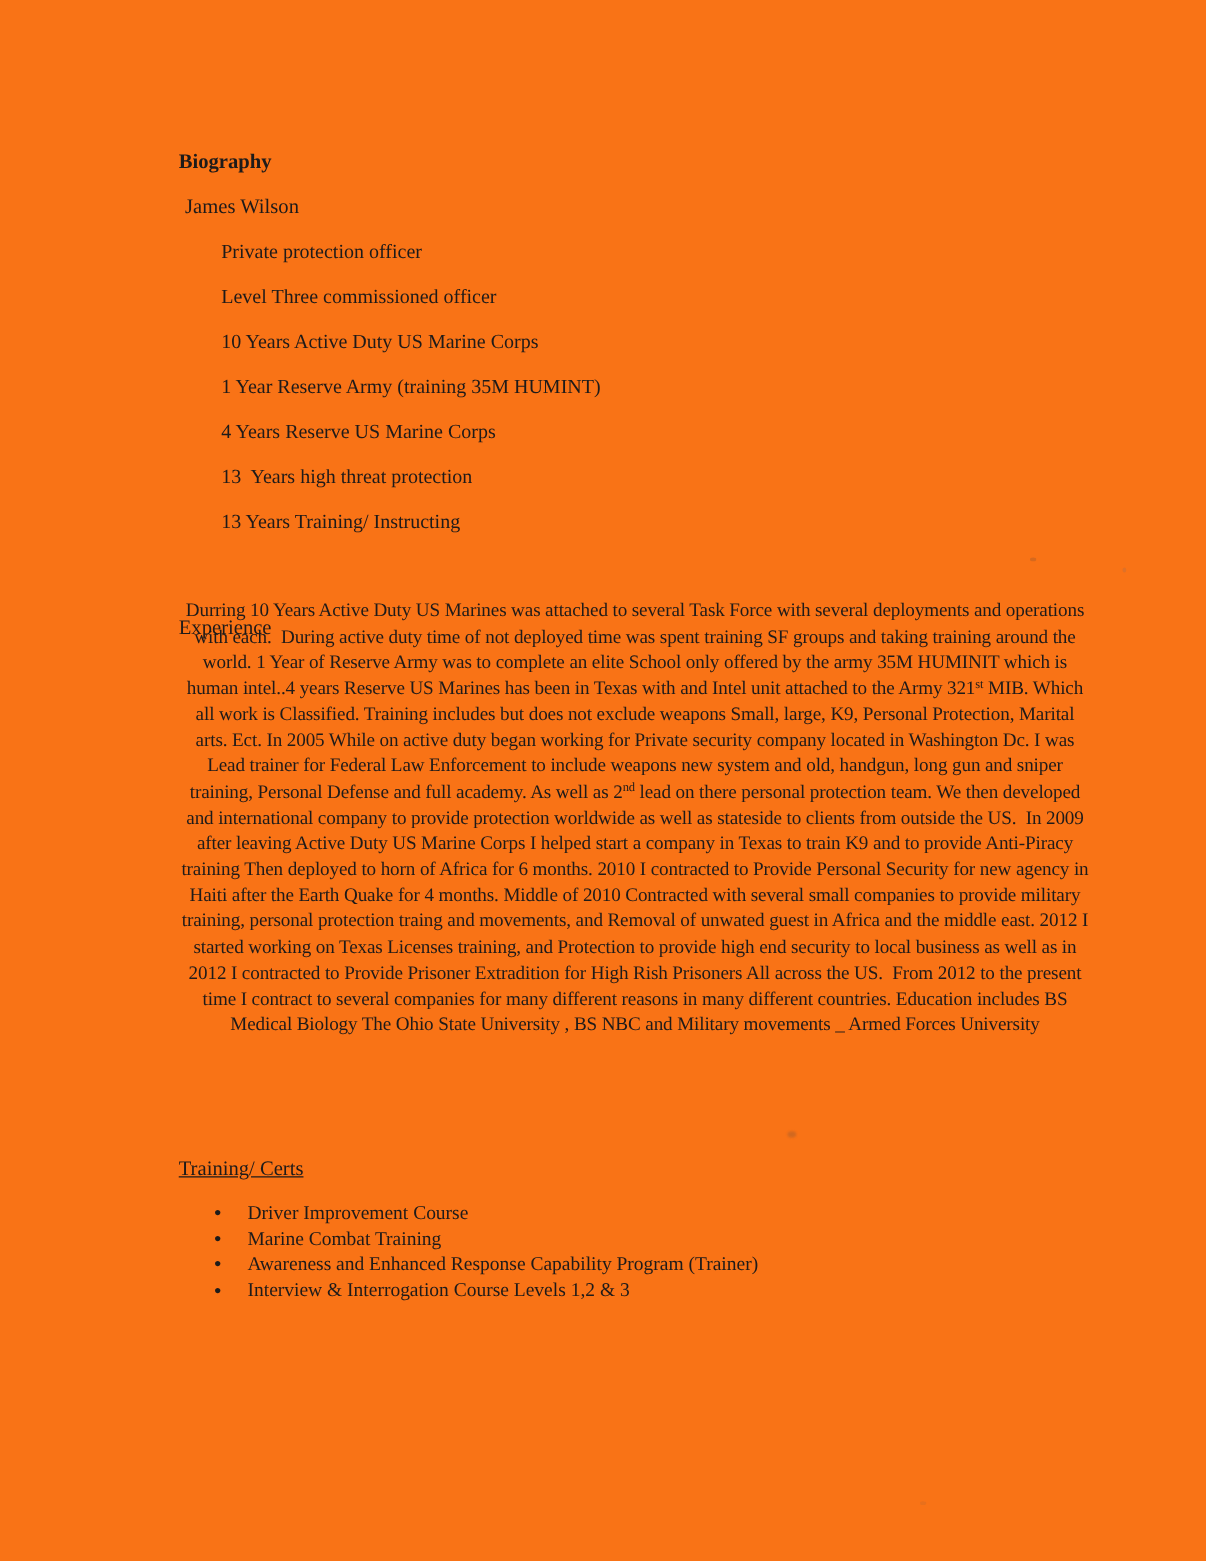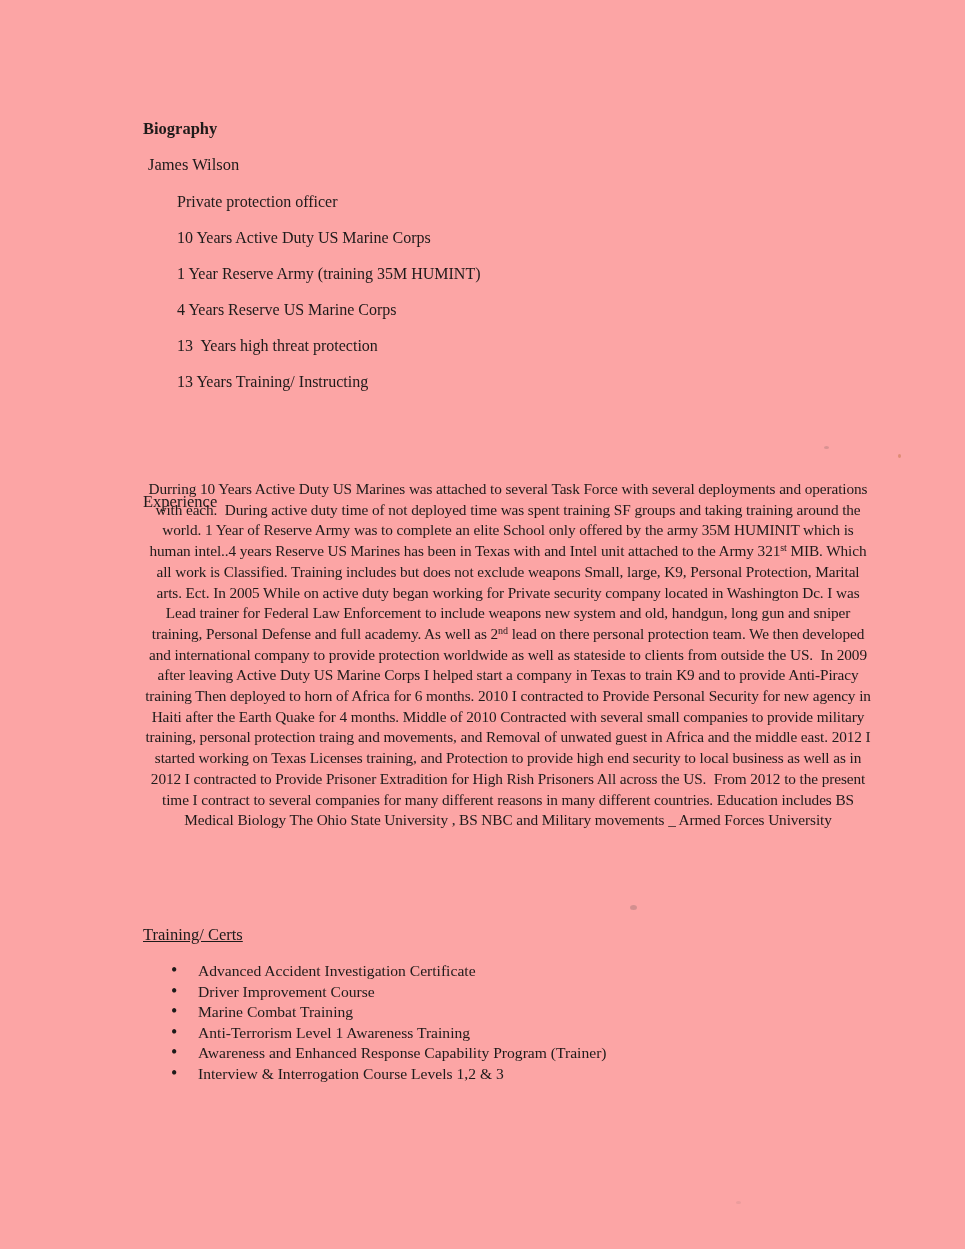--- a/index.html
+++ b/index.html
@@ -4,21 +4,21 @@
 <style>
   html, body {
     margin: 0;
     padding: 0;
     background: #ffffff;
   }
   .page {
     position: relative;
     width: 965px;
     height: 1249px;
-    background: #fca5a5;
+    background: #f97316;
     overflow: hidden;
     font-family: "Liberation Serif", "DejaVu Serif", serif;
     color: #1e1b1a;
   }
   .doc-title {
     position: absolute;
     left: 143px;
     top: 118px;
     font-size: 16.5px;
     font-weight: bold;
@@ -111,38 +111,37 @@
 <body>
 
 <div class="page">
 
   <div class="doc-title">Biography</div>
 
   <div class="doc-name">James Wilson</div>
 
   <div class="credentials-list">
       <div class="cred-item">Private protection officer</div>
+      <div class="cred-item">Level Three commissioned officer</div>
       <div class="cred-item">10 Years Active Duty US Marine Corps</div>
       <div class="cred-item">1 Year Reserve Army (training 35M HUMINT)</div>
       <div class="cred-item">4 Years Reserve US Marine Corps</div>
       <div class="cred-item">13  Years high threat protection</div>
       <div class="cred-item">13 Years Training/ Instructing</div>
     </div>
 
   <div class="exp-heading">Experience</div>
 
   <div class="exp-para"><span>Durring 10 Years Active Duty US Marines was attached to several Task Force with several deployments and operations with each.  During active duty time of not deployed time was spent training SF groups and taking training around the world. 1 Year of Reserve Army was to complete an elite School only offered by the army 35M HUMINIT which is human intel..4 years Reserve US Marines has been in Texas with and Intel unit attached to the Army 321</span><sup>st</sup><span> MIB. Which all work is Classified. Training includes but does not exclude weapons Small, large, K9, Personal Protection, Marital arts. Ect. In 2005 While on active duty began working for Private security company located in Washington Dc. I was Lead trainer for Federal Law Enforcement to include weapons new system and old, handgun, long gun and sniper training, Personal Defense and full academy. As well as 2</span><sup>nd</sup><span> lead on there personal protection team. We then developed and international company to provide protection worldwide as well as stateside to clients from outside the US.  In 2009 after leaving Active Duty US Marine Corps I helped start a company in Texas to train K9 and to provide Anti-Piracy  training Then deployed to horn of Africa for 6 months. 2010 I contracted to Provide Personal Security for new agency in Haiti after the Earth Quake for 4 months. Middle of 2010 Contracted with several small companies to provide military training, personal protection traing and movements, and Removal of unwated guest in Africa and the middle east. 2012 I started working on Texas Licenses training, and Protection to provide high end security to local business as well as in  2012 I contracted to Provide Prisoner Extradition for High Rish Prisoners All across the US.  From 2012 to the present time I contract to several companies for many different reasons in many different countries. Education includes BS Medical Biology The Ohio State University , BS NBC and Military movements _ Armed Forces University</span></div>
 
   <div class="training-heading">Training/ Certs</div>
 
   <ul class="training-list">
-      <li><span>Advanced Accident Investigation Certificate</span></li>
       <li><span>Driver Improvement Course</span></li>
       <li><span>Marine Combat Training</span></li>
-      <li><span>Anti-Terrorism Level 1 Awareness Training</span></li>
       <li><span>Awareness and Enhanced Response Capability Program (Trainer)</span></li>
       <li><span>Interview &amp; Interrogation Course Levels 1,2 &amp; 3</span></li>
     </ul>
 
   <div class="speck speck-1"></div>
   <div class="speck speck-2"></div>
   <div class="speck speck-3"></div>
   <div class="speck speck-4"></div>
 
 </div>

